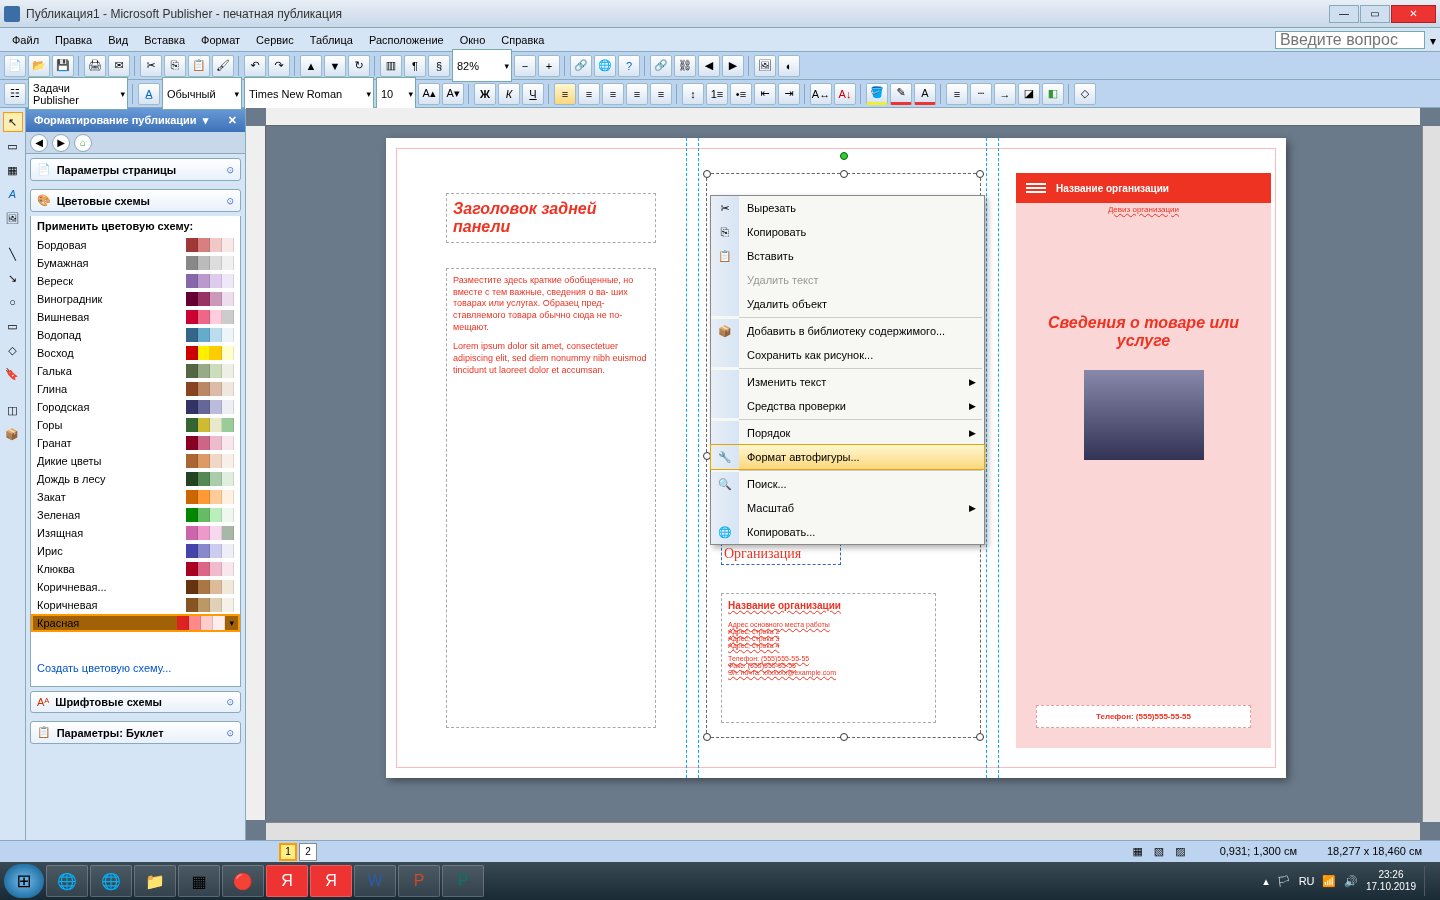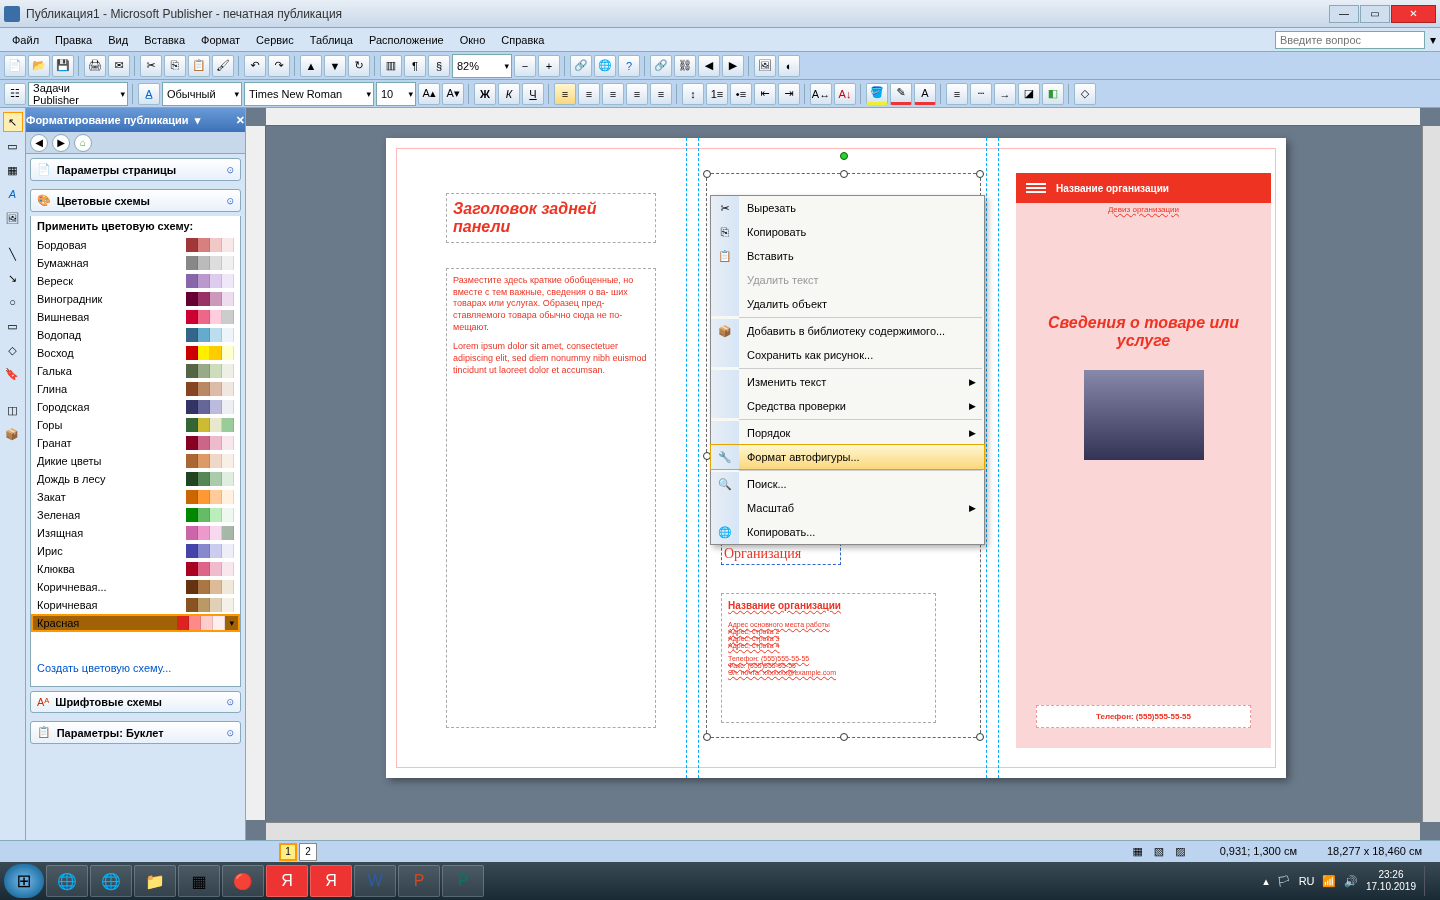--- a/index.html
+++ b/index.html
@@ -8,37 +8,37 @@
 .titlebar { height: 28px; background: linear-gradient(#e8eef5,#c8d8ea); display: flex; align-items: center; padding: 0 4px; font-size: 12px; border-bottom: 1px solid #8aa; }
 .titlebar .icon { width: 16px; height: 16px; margin-right: 6px; background: #3a6ea5; border-radius: 2px; }
 .titlebar .title { flex: 1; color: #333; }
 .winbtns { display: flex; gap: 1px; }
 .winbtn { width: 30px; height: 18px; background: #cfdff0; border: 1px solid #8ab; display: flex; align-items: center; justify-content: center; font-size: 10px; cursor: pointer; }
 .winbtn.close { background: #e33; color: #fff; width: 45px; border-color: #a22; }
 
 .menubar { height: 24px; background: #d6e5f5; display: flex; align-items: center; padding: 0 4px; font-size: 11px; border-bottom: 1px solid #8ab; }
 .menubar .menu-item { padding: 3px 8px; cursor: pointer; }
 .menubar .help-box { margin-left: auto; }
-.menubar input { width: 150px; height: 18px; font-size: 11px; padding: 0 4px; border: 1px solid #7aa; }
+.menubar input { width: 150px; height: 18px; font-size: 16px; padding: 0 4px; border: 1px solid #7aa; }
 
 .toolbar { height: 28px; background: #bcd4ef; display: flex; align-items: center; padding: 0 4px; gap: 2px; border-bottom: 1px solid #8ab; }
 .tb-btn { width: 22px; height: 22px; background: linear-gradient(#fff,#d8e4f2); border: 1px solid #9bc; border-radius: 2px; display: flex; align-items: center; justify-content: center; font-size: 11px; cursor: pointer; }
 .tb-sep { width: 2px; height: 20px; border-left: 1px solid #8ab; margin: 0 2px; }
-.tb-combo { height: 24px; background: #fff; border: 1px solid #7aa; font-size: 11px; padding: 0 18px 0 4px; display: flex; align-items: center; position: relative; }
+.tb-combo { height: 33px; background: #fff; border: 1px solid #7aa; font-size: 11px; padding: 0 18px 0 4px; display: flex; align-items: center; position: relative; }
 .tb-combo::after { content: "▾"; position: absolute; right: 2px; font-size: 9px; }
 
 .toolbar2 { height: 28px; background: #bcd4ef; display: flex; align-items: center; padding: 0 4px; gap: 2px; border-bottom: 1px solid #8ab; }
 
 .main { display: flex; height: calc(900px - 28px - 24px - 28px - 28px - 22px - 38px); }
 
 .left-tools { width: 26px; background: #d6e5f5; display: flex; flex-direction: column; align-items: center; padding-top: 4px; gap: 4px; border-right: 1px solid #8ab; }
 .lt-btn { width: 20px; height: 20px; border: 1px solid transparent; display: flex; align-items: center; justify-content: center; font-size: 11px; cursor: pointer; }
 
 .taskpane { width: 220px; background: #d6e5f5; border-right: 1px solid #8ab; display: flex; flex-direction: column; font-size: 11px; }
-.tp-header { height: 24px; background: linear-gradient(#6a9bd8,#3d72b8); color: #fff; font-weight: bold; display: flex; align-items: center; padding: 0 0; }
+.tp-header { height: 24px; background: linear-gradient(#6a9bd8,#3d72b8); color: #fff; font-weight: bold; display: flex; align-items: center; padding: 0 8px; }
 .tp-header .close { margin-left: auto; cursor: pointer; }
 .tp-nav { height: 22px; background: #c8d8eb; display: flex; align-items: center; padding: 0 4px; gap: 4px; border-bottom: 1px solid #8ab; }
 .tp-nav-btn { width: 18px; height: 18px; border: 1px solid #8ab; border-radius: 9px; background: #fff; display: flex; align-items: center; justify-content: center; font-size: 10px; cursor: pointer; }
 .tp-section { background: linear-gradient(#fff,#e8f0fa); border: 1px solid #8ab; margin: 4px; padding: 4px 6px; display: flex; align-items: center; cursor: pointer; border-radius: 3px; }
 .tp-section .chev { margin-left: auto; font-size: 9px; color: #36c; }
 .tp-section-body { margin: 0 4px; background: #fff; border: 1px solid #8ab; border-top: none; }
 .tp-subhead { padding: 4px 6px; font-weight: bold; }
 .color-list { height: 420px; overflow-y: auto; }
 .color-item { display: flex; align-items: center; padding: 2px 6px; cursor: pointer; }
 .color-item.selected { outline: 2px solid #f90; outline-offset: -2px; background: #a16207; }

